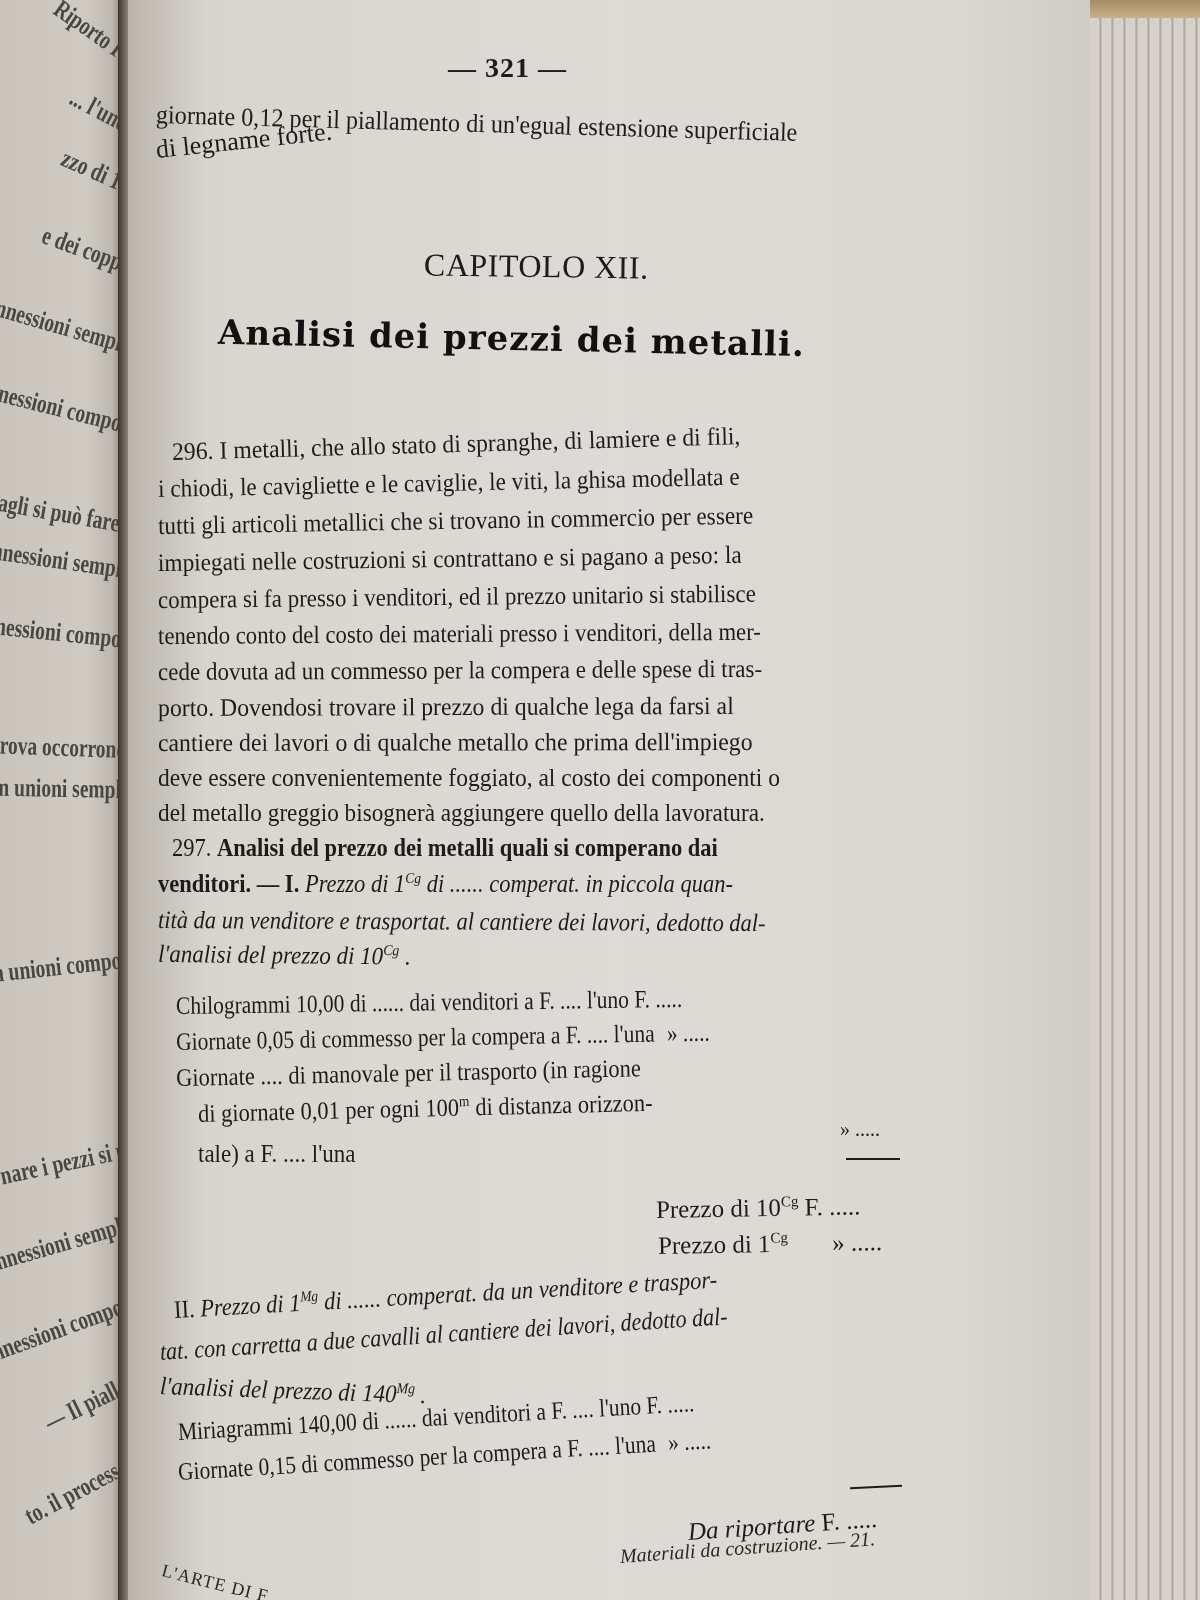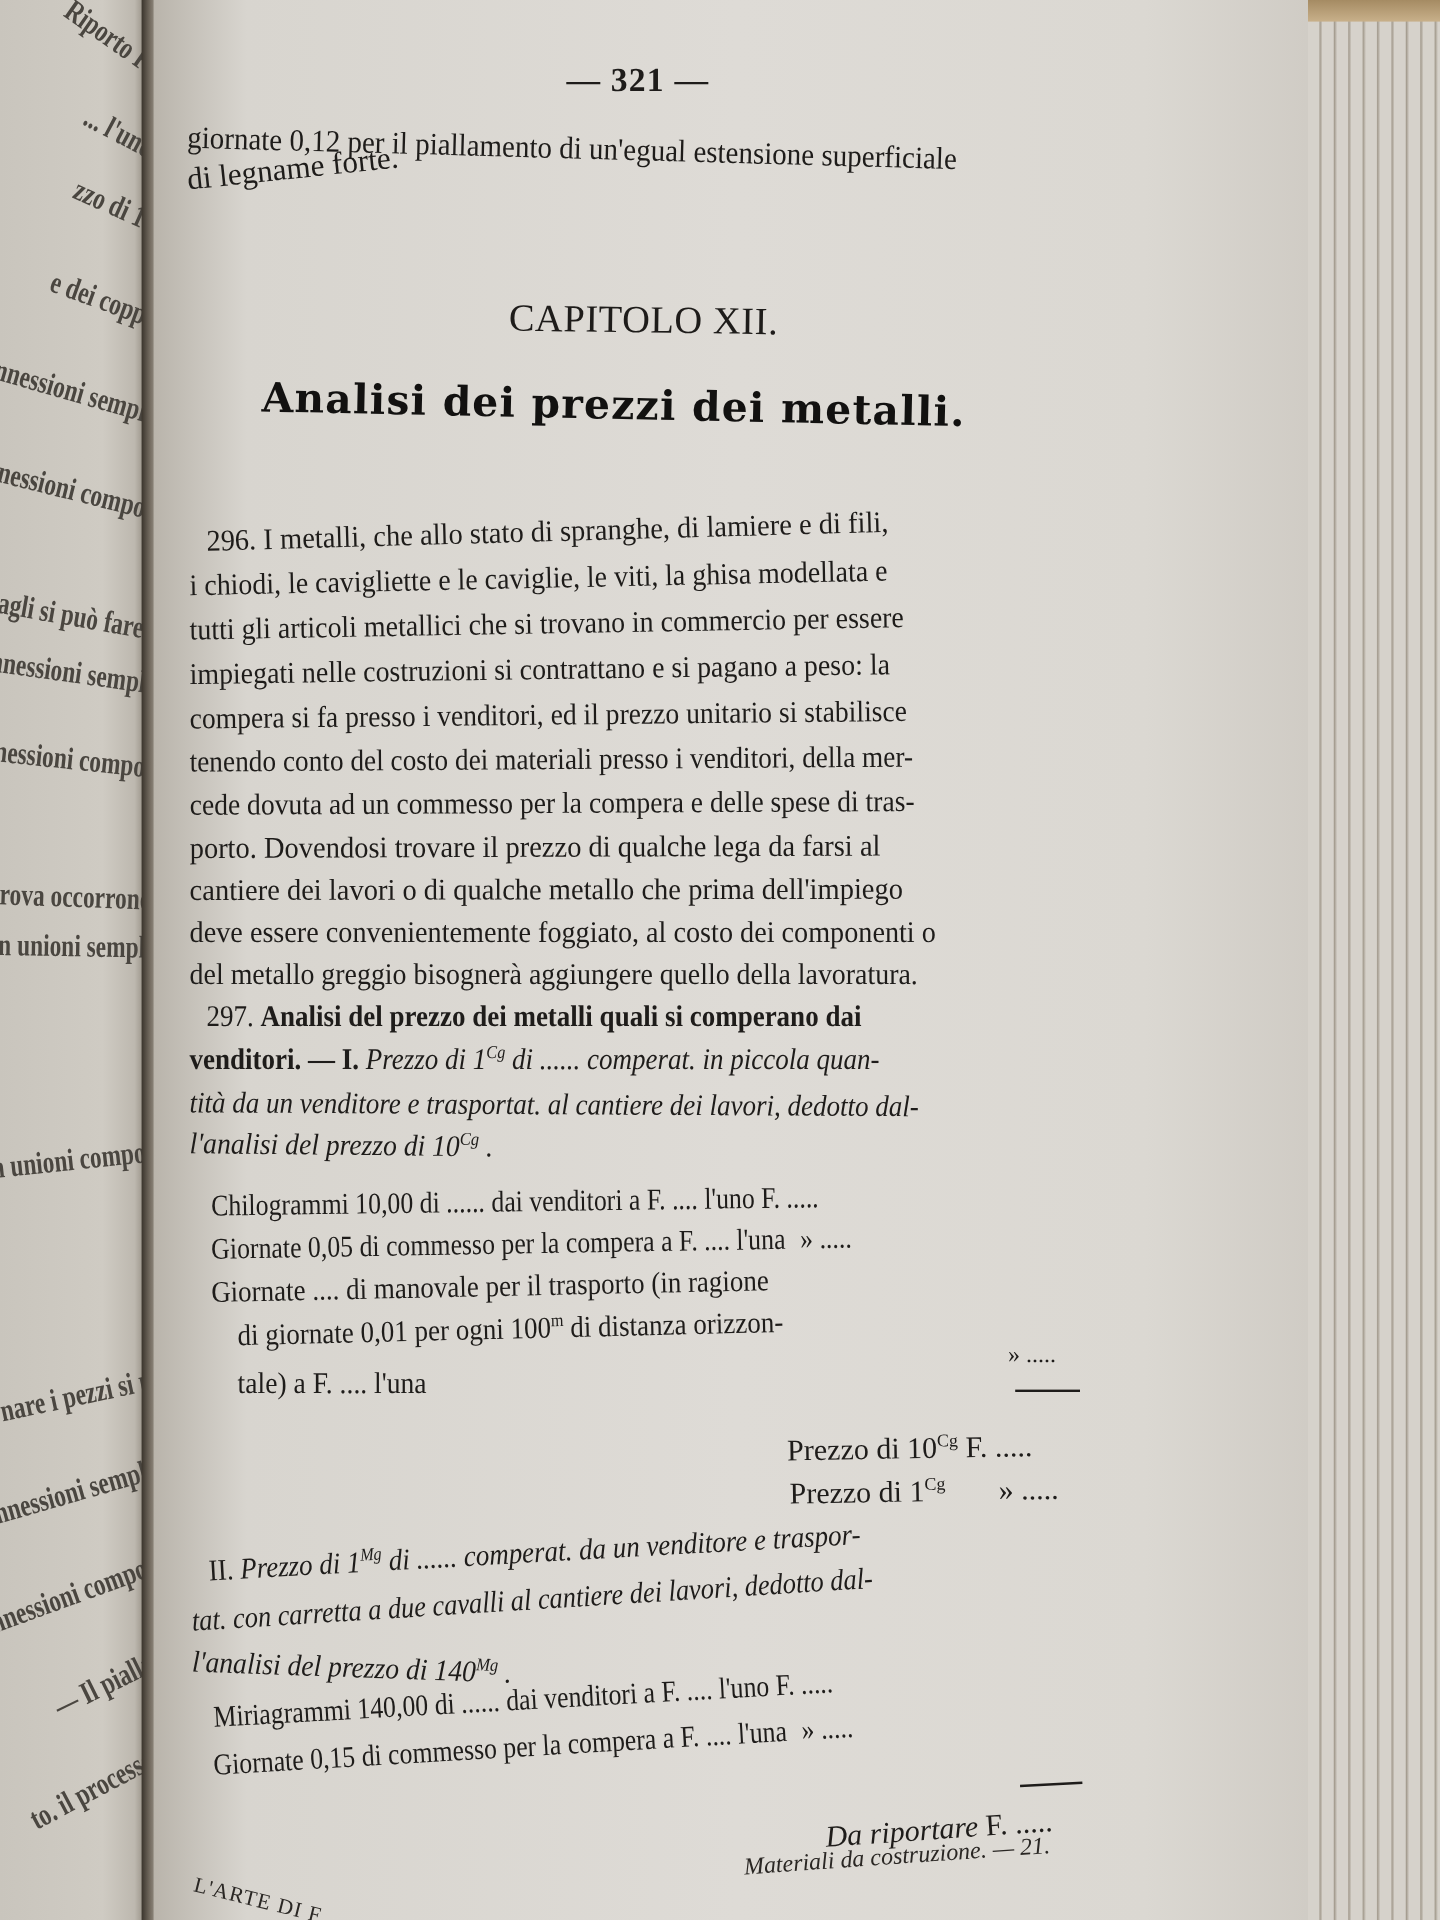--- a/index.html
+++ b/index.html
@@ -73,21 +73,21 @@
     <div class="frag" style="right: -4px; top: 1135px; transform: rotate(-12deg) scaleX(0.75);">nare i pezzi si p</div>
     <div class="frag" style="right: -4px; top: 1210px; transform: rotate(-16deg) scaleX(0.75);">connessioni sempl.</div>
     <div class="frag" style="right: -4px; top: 1290px; transform: rotate(-20deg) scaleX(0.75);">a connessioni compo.</div>
     <div class="frag" style="right: -4px; top: 1370px; transform: rotate(-26deg) scaleX(0.75);">— Il pialla</div>
     <div class="frag" style="right: -4px; top: 1450px; transform: rotate(-28deg) scaleX(0.75);">to. il processo</div>
   </div>
 <div class="gutter"></div>
 
 <div class="right-page">
 
-  <div class="pageno" style="left:344px;">— 321 —</div>
+  <div class="pageno" style="left:320px;">— 321 —</div>
 
   <div class="line" style="left:28px; top:100px; font-size:26px; transform: rotate(1.6deg) scaleX(0.93);">giornate 0,12 per il piallamento di un'egual estensione superficiale</div>
   <div class="line" style="left:28px; top:135px; font-size:26px; transform: rotate(-6deg);">di legname forte.</div>
 
   <div class="cap-title" style="left:296px;">CAPITOLO XII.</div>
   <div class="section-title" style="left:90px;">Analisi dei prezzi dei metalli.</div>
 
   <div>
     <div class="line" style="left:44px; top:438px; transform: rotate(-1.6deg) scaleX(0.95);">296. I metalli, che allo stato di spranghe, di lamiere e di fili,</div>
     <div class="line" style="left:30px; top:475px; transform: rotate(-1.2deg) scaleX(0.93);">i chiodi, le cavigliette e le caviglie, le viti, la ghisa modellata e</div>

